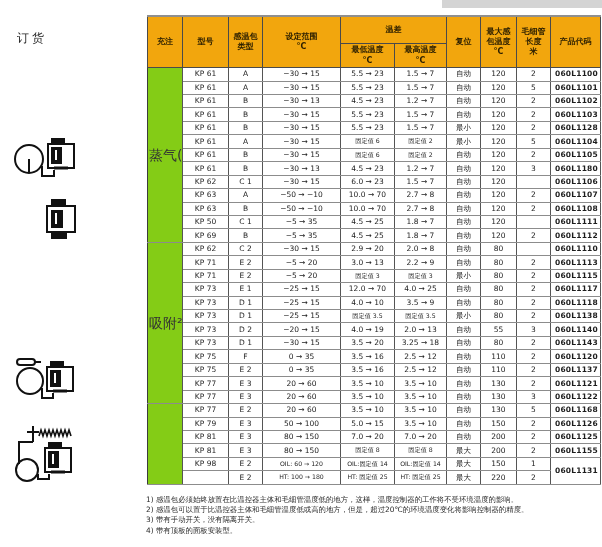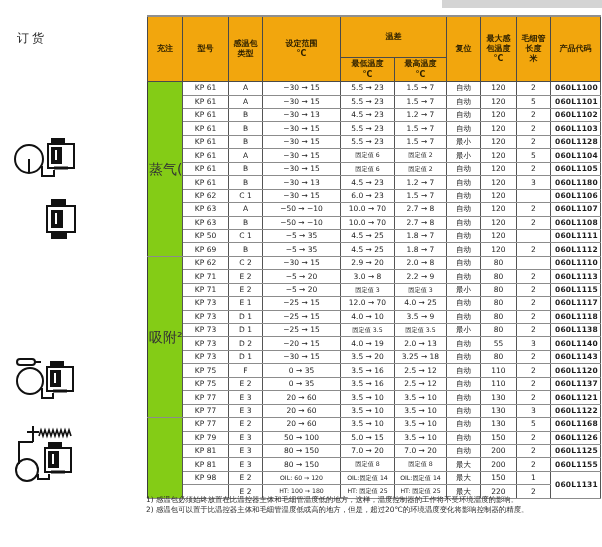--- a/index.html
+++ b/index.html
@@ -17,21 +17,21 @@
     position:absolute; left:147px; top:15px; width:453px;
     border-collapse:collapse; table-layout:fixed;
     border:1.5px solid #3c3c3c; border-top:2.5px solid #8f8f8f;
   }
   .kp-table th {
     background:#f2a60d; color:#2a1e00;
     border:1px solid #4a4a4a;
     font-size:8px; font-weight:bold; text-align:center; vertical-align:middle;
     white-space:pre-line; line-height:1.3; padding:1px 0;
   }
-  .kp-table .group-row th.group-head { height:14px; padding:15px; }
+  .kp-table .group-row th.group-head { height:14px; padding:8px; }
   .kp-table td {
     border-left:1px solid #555; border-right:1px solid #555;
     border-top:1px solid #8c8c8c; border-bottom:1px solid #8c8c8c;
     font-size:7.5px; text-align:center; vertical-align:middle;
     height:13.45px; padding:0 1px; line-height:1.05;
     white-space:nowrap; overflow:hidden;
   }
   .kp-table td.code-cell { text-align:left; font-weight:bold; padding-left:4px; letter-spacing:0.2px;margin-top:18px; }
   .kp-table td.charge-cell {
     background:#84cc16; font-size:14px; color:#333;
@@ -299,21 +299,21 @@
         <td>2.0 → 8</td>
         <td>自动</td>
         <td>80</td>
         <td></td>
         <td class="code-cell">060L1110 ³⁾ ⁴⁾</td>
       </tr>
       <tr>
         <td>KP 71</td>
         <td>E 2</td>
         <td>−5 → 20</td>
-        <td>3.0 → 8</td>
+        <td>3.0 → 13</td>
         <td>2.2 → 9</td>
         <td>自动</td>
         <td>80</td>
         <td>2</td>
         <td class="code-cell">060L1113</td>
       </tr>
       <tr>
         <td>KP 71</td>
         <td>E 2</td>
         <td>−5 → 20</td>
@@ -488,13 +488,15 @@
         <td>最大</td>
         <td>220</td>
         <td>2</td>
       </tr>
     </tbody>
 </table>
 
 <div class="footnotes">
   <div class="footnote-line"><span>1)</span> <span>感温包必须始终放置在比温控器主体和毛细管温度低的地方，这样，温度控制器的工作将不受环境温度的影响。</span></div>
   <div class="footnote-line"><span>2)</span> <span>感温包可以置于比温控器主体和毛细管温度低或高的地方，但是，超过20℃的环境温度变化将影响控制器的精度。</span></div>
+  <div class="footnote-line"><span>3)</span> <span>带有手动开关，没有隔离开关。</span></div>
+  <div class="footnote-line"><span>4)</span> <span>带有顶板的面板安装型。</span></div>
 </div>
 
 </body></html>

